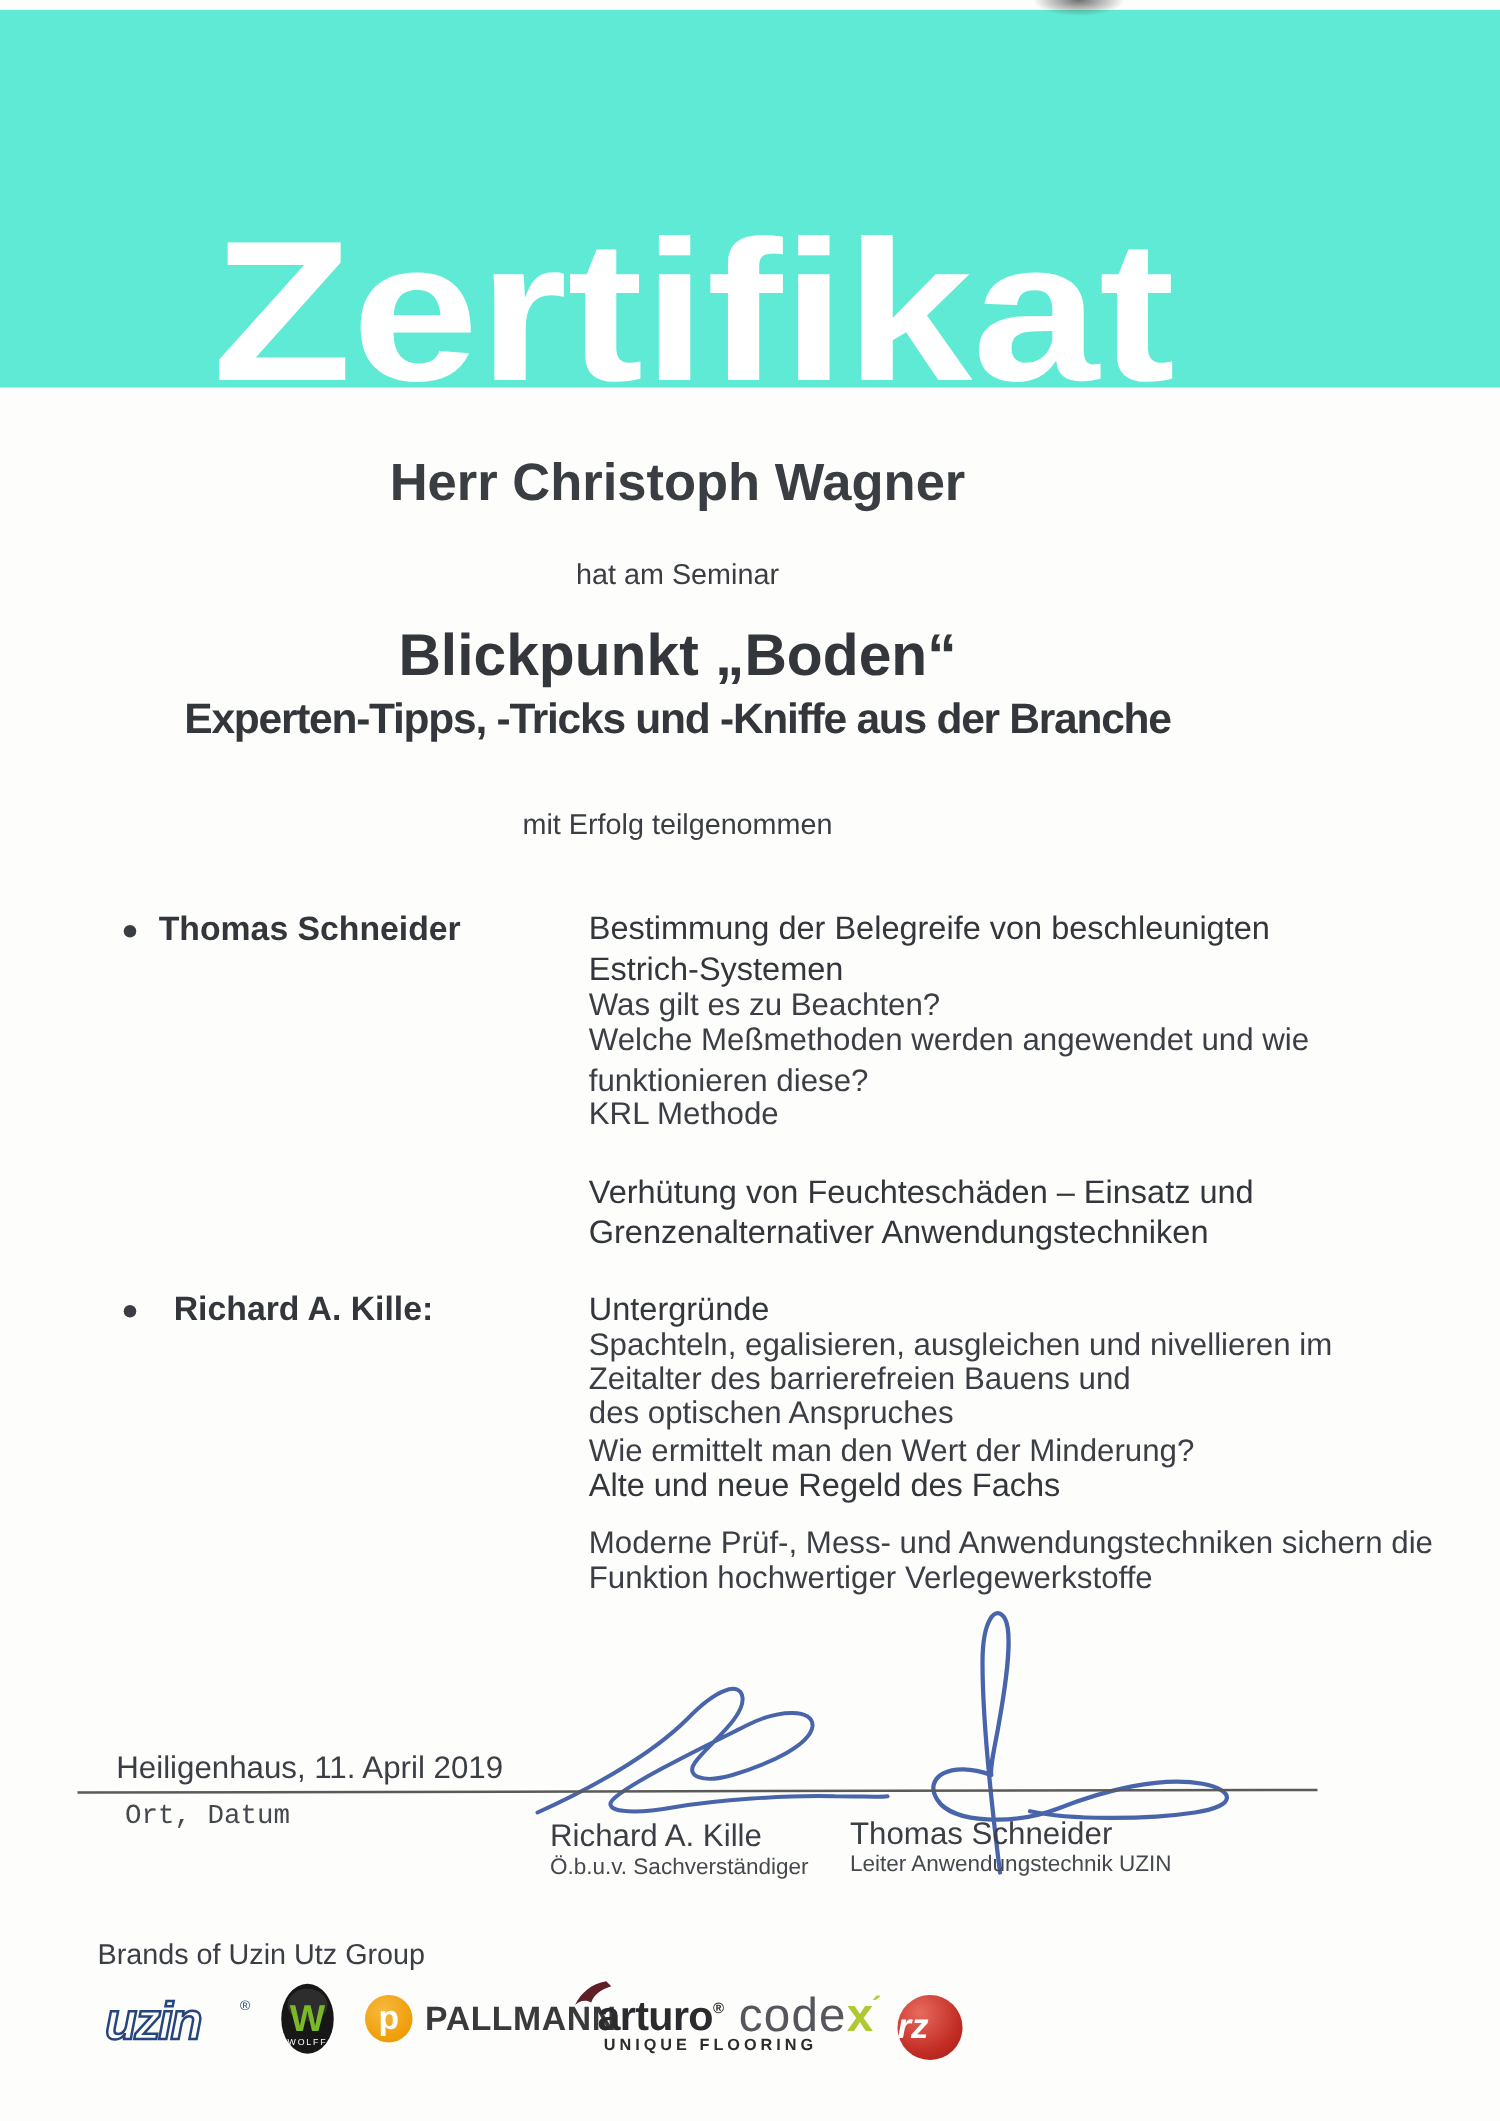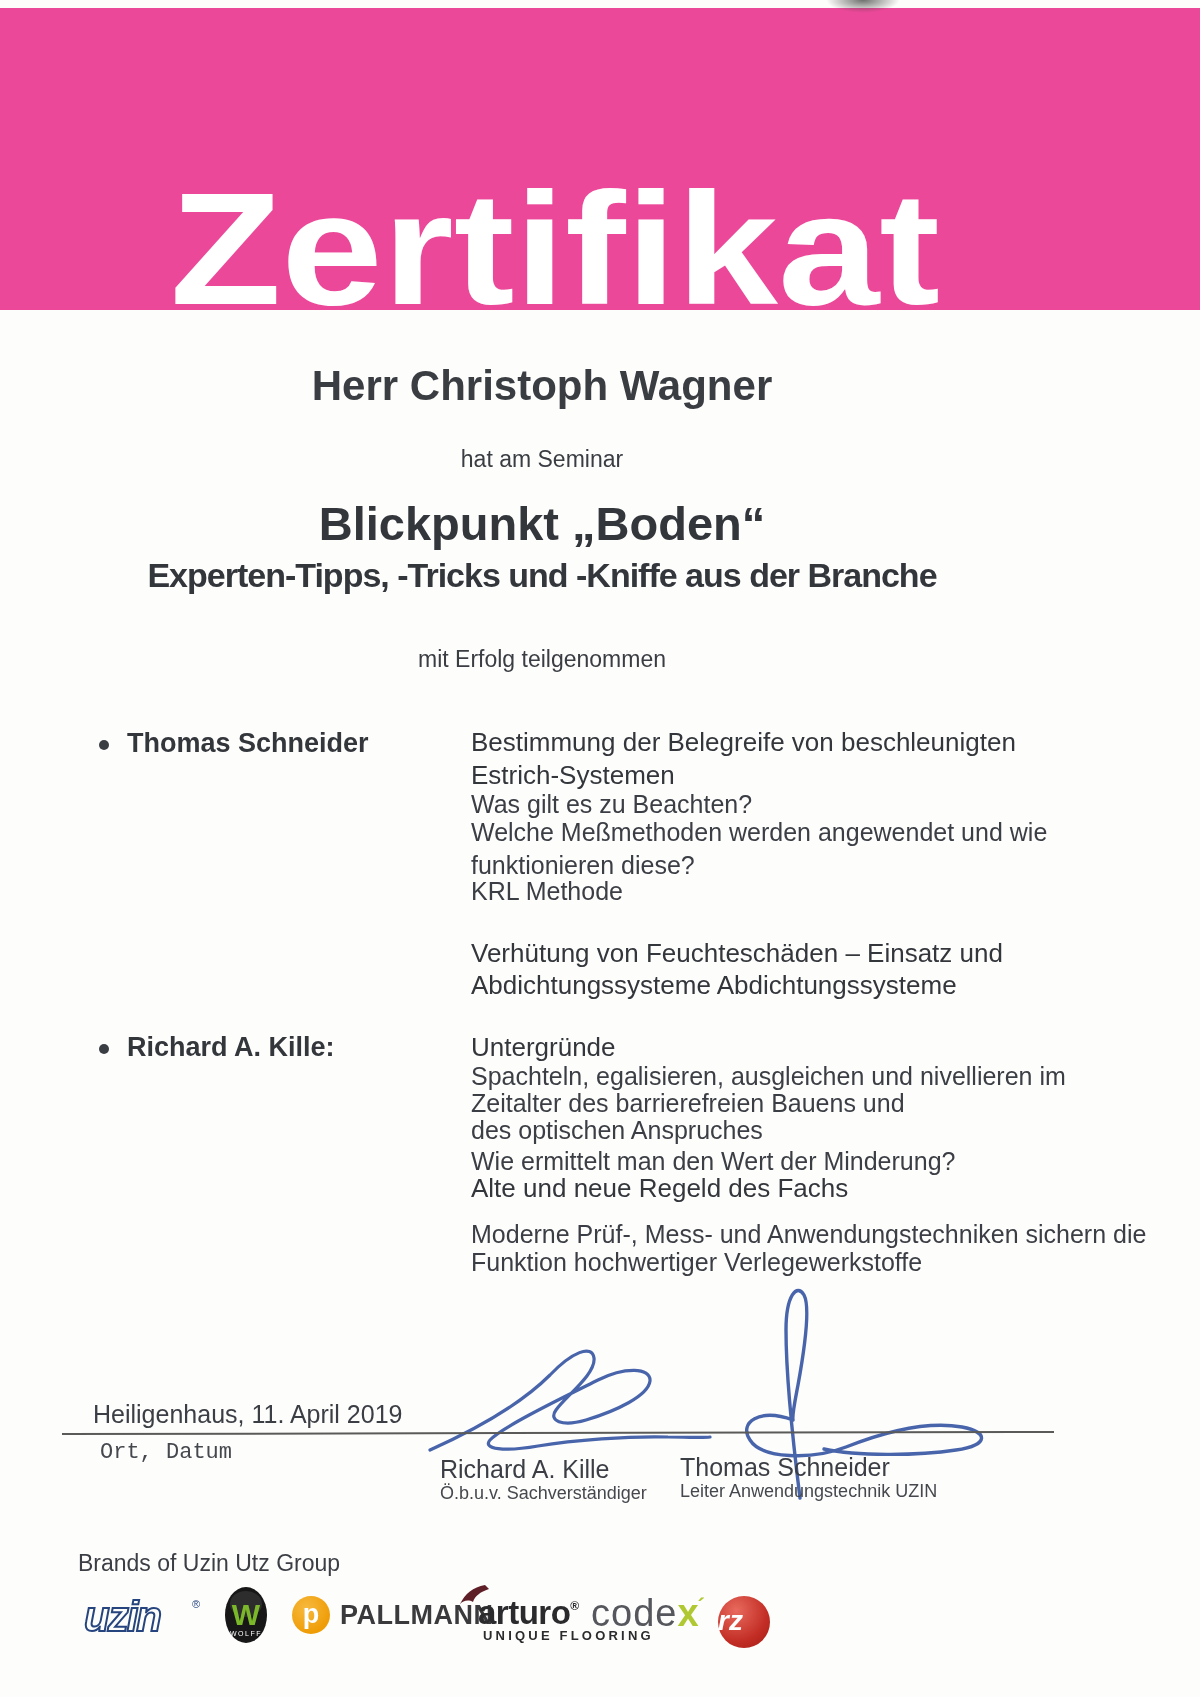--- a/index.html
+++ b/index.html
@@ -1,19 +1,19 @@
 <!DOCTYPE html>
 <html><head>
 <meta charset="utf-8">
 <style>
   html,body{margin:0;padding:0;background:#e9e9e9;}
   .page{position:relative;width:1200px;height:1697px;margin:0 auto;background:#fdfdfc;
         font-family:"Liberation Sans", sans-serif;overflow:hidden;}
   
-  .band{position:absolute;left:0;top:8px;width:1200px;height:302px;background:#ec4899;}
+  .band{position:absolute;left:0;top:8px;width:1200px;height:302px;background:#5eead4;}
   .banner-svg{position:absolute;left:0;top:0;width:1200px;height:302px;}
   .smudge{position:absolute;left:826px;top:0;width:74px;height:13px;
           background:radial-gradient(ellipse at 50% 0%, rgba(60,65,60,.75), rgba(60,65,60,0) 70%);}
   
   .cc{position:absolute;left:0;width:1084px;text-align:center;color:#3a3d42;}
   .recipient{top:362px;font-size:42px;font-weight:bold;letter-spacing:0;}
   .intro{top:446px;font-size:23px;}
   .title{top:496px;font-size:47px;font-weight:bold;color:#33363b;}
   .subtitle{top:556px;font-size:34px;font-weight:bold;letter-spacing:-1px;color:#33363b;}
   .result{top:646px;font-size:23px;}
@@ -67,24 +67,24 @@
 
   <span class="bullet" style="top:740px;"></span>
   <div class="t speaker" style="top:728px;">Thomas Schneider</div>
   <div class="t line b" style="top:727px;">Bestimmung der Belegreife von beschleunigten</div>
   <div class="t line b" style="top:760px;">Estrich-Systemen</div>
   <div class="t line" style="top:790px;">Was gilt es zu Beachten?</div>
   <div class="t line" style="top:818px;">Welche Meßmethoden werden angewendet und wie</div>
   <div class="t line" style="top:851px;">funktionieren diese?</div>
   <div class="t line" style="top:877px;">KRL Methode</div>
   <div class="t line b" style="top:938px;">Verhütung von Feuchteschäden – Einsatz und</div>
-  <div class="t line b" style="top:970px;">Abdichtungssysteme Abdichtungssysteme</div>
+  <div class="t line b" style="top:970px;">Grenzenalternativer Anwendungstechniken</div>
 
   <span class="bullet" style="top:1044px;"></span>
-  <div class="t speaker" style="top:1032px;">Richard A. Kille:</div>
+  <div class="t speaker" style="top:1032px;margin-left:12px;">Richard A. Kille:</div>
   <div class="t line b" style="top:1032px;">Untergründe</div>
   <div class="t line" style="top:1062px;">Spachteln, egalisieren, ausgleichen und nivellieren im</div>
   <div class="t line" style="top:1089px;">Zeitalter des barrierefreien Bauens  und</div>
   <div class="t line" style="top:1116px;">des optischen Anspruches</div>
   <div class="t line" style="top:1147px;">Wie ermittelt man den Wert der Minderung?</div>
   <div class="t line b" style="top:1157px;margin-top:16px;">Alte und neue Regeld des Fachs</div>
   <div class="t line" style="top:1220px;">Moderne Prüf-, Mess- und Anwendungstechniken sichern die</div>
   <div class="t line" style="top:1248px;">Funktion hochwertiger Verlegewerkstoffe</div>
 
   <svg class="sign-svg" viewBox="380 1255 640 265">

